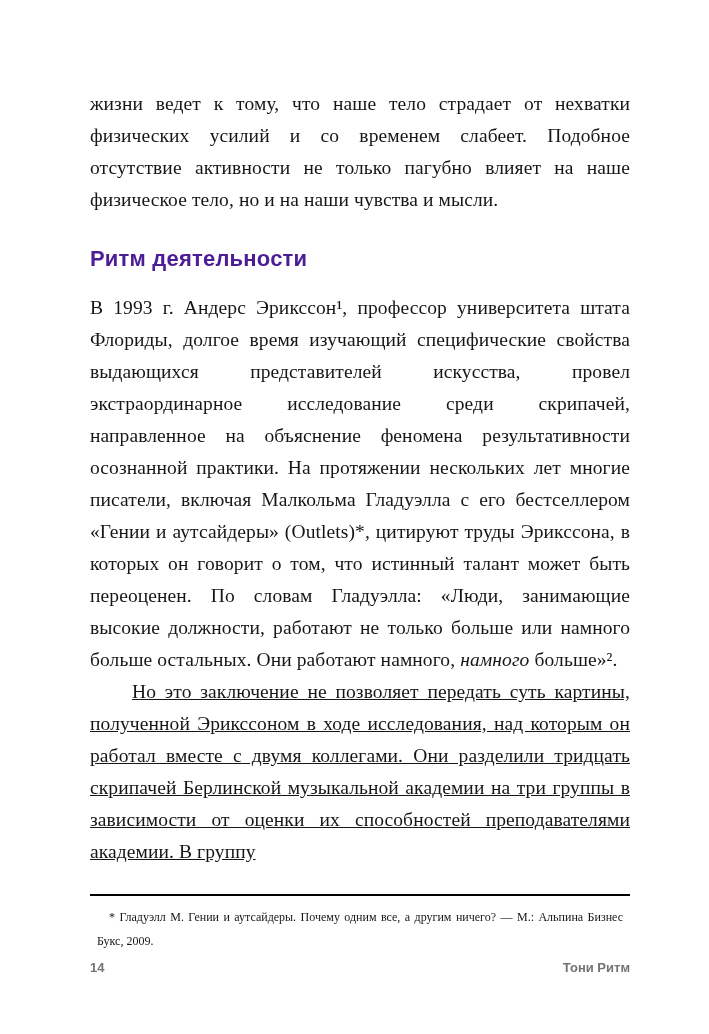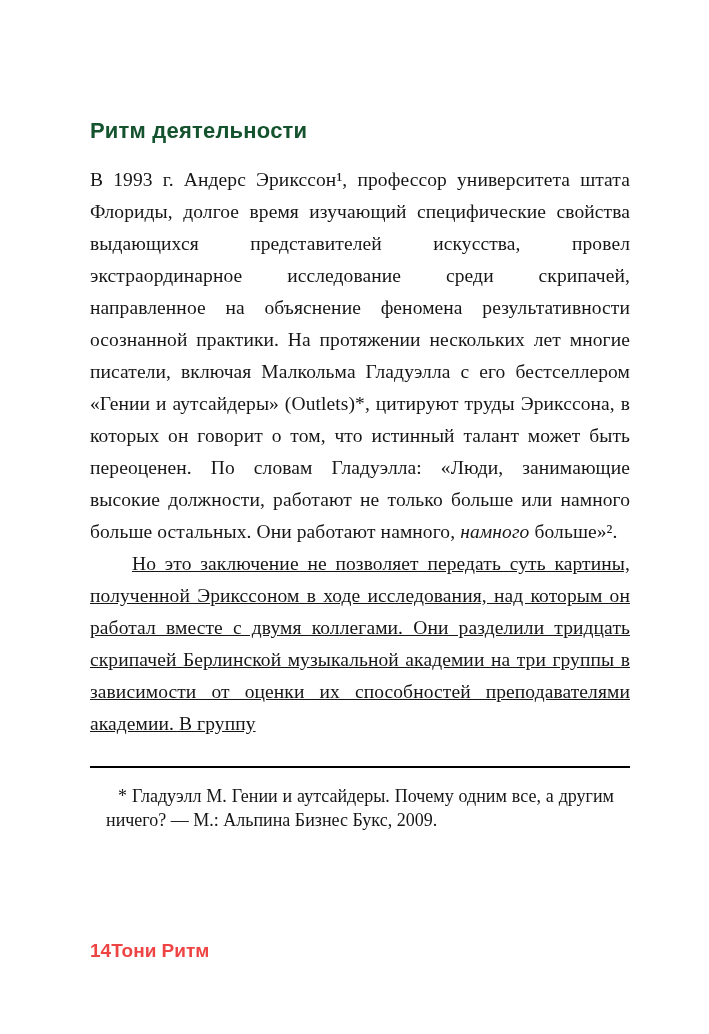--- a/index.html
+++ b/index.html
@@ -34,57 +34,59 @@
   p.body-par.indented {
     text-indent: 42px;
     text-decoration: underline;
   }
   h2.section-heading {
     margin: 30px 0 20px 0;
     font-family: "Liberation Sans", "DejaVu Sans", sans-serif;
     font-weight: 700;
     font-size: 22px;
     line-height: 26px;
-    color: #14532d;
+    color: #4c1d95;
     letter-spacing: 0.2px;
   }
   em {
     font-style: italic;
   }
   .footnote-block {
     margin-top: 26px;
   }
   .footnote-rule {
     border: none;
     border-top: 2px solid #000000;
     margin: 0 0 9px 0;
     width: 100%;
   }
   p.footnote {
-    margin: 16px;
-    font-size: 18px;
+    margin: 7px;
+    font-size: 12px;
     line-height: 24px;
     text-align: justify;
     text-indent: 12px;
   }
   .footer {
     margin-top: auto;
     display: flex;
+    justify-content: space-between;
     align-items: baseline;
     font-family: "Liberation Sans", "DejaVu Sans", sans-serif;
     font-weight: 700;
-    font-size: 19px;
-    color: #ef4444;
+    font-size: 13px;
+    color: #737373;
   }
 </style>
 </head>
 <body>
 
 <div class="page">
   <div class="main">
+    <p class="body-par">жизни ведет к тому, что наше тело страдает от нехватки физических усилий и со временем слабеет. Подобное отсутствие активности не только пагубно влияет на наше физическое тело, но и на наши чувства и мысли.</p>
 
     <h2 class="section-heading">Ритм деятельности</h2>
 
     <p class="body-par"><span>В 1993 г. Андерс Эрикссон¹, профессор университета штата Флориды, долгое время изучающий специфические свойства выдающихся представителей искусства, провел экстраординарное исследование среди скрипачей, направленное на объяснение феномена результативности осознанной практики. На протяжении нескольких лет многие писатели, включая Малкольма Гладуэлла с его бестселлером «Гении и аутсайдеры» (Outlets)*, цитируют труды Эрикссона, в которых он говорит о том, что истинный талант может быть переоценен. По словам Гладуэлла: «Люди, занимающие высокие должности, работают не только больше или намного больше остальных. Они работают намного, </span><em>намного</em><span> больше»².</span></p>
 
     <p class="body-par indented">Но это заключение не позволяет передать суть картины, полученной Эрикссоном в ходе исследования, над которым он работал вместе с двумя коллегами. Они разделили тридцать скрипачей Берлинской музыкальной академии на три группы в зависимости от оценки их способностей преподавателями академии. В группу</p>
   </div>
 
   <div class="footnote-block">
     <hr class="footnote-rule">

